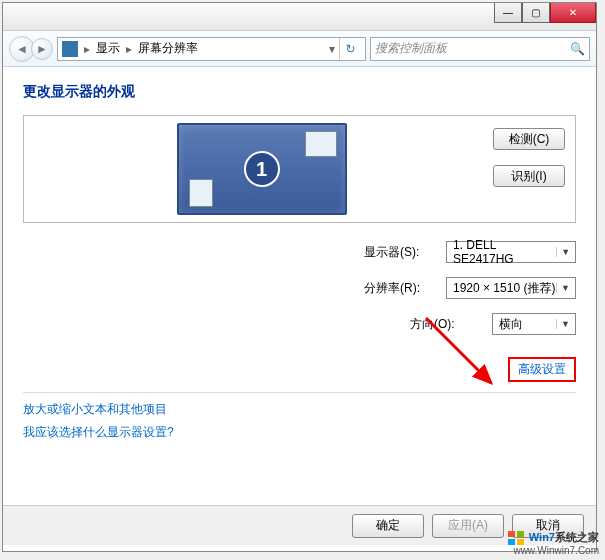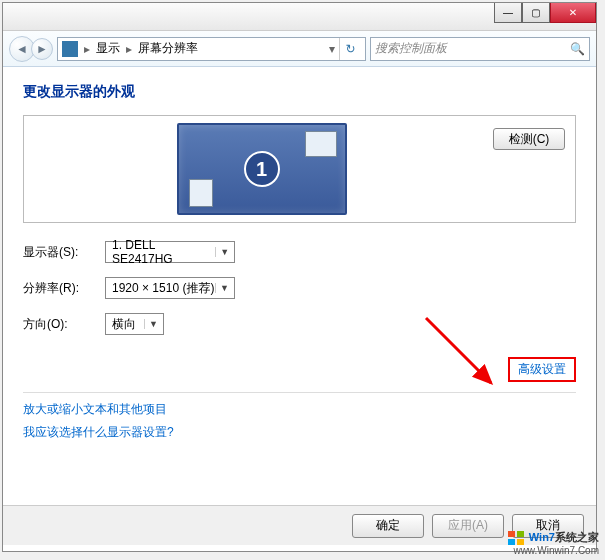--- a/index.html
+++ b/index.html
@@ -31,28 +31,28 @@
 
 .content { padding: 16px 20px 8px 20px; font-size:12px; }
 .content h2 { font-size:14px; color:#003399; font-weight:bold; margin-bottom:14px; }
 
 .innerpanel { border:1px solid #bbb; background:#fff; height:108px; display:flex; justify-content:space-between; padding:8px; margin-bottom:18px;}
 .monitorpreview { flex:1; display:flex; align-items:center; justify-content:center; }
 .monitor { width:170px; height:92px; background:linear-gradient(to bottom,#5a7bb5,#3a5a9a); border:2px solid #2a4a8a; border-radius:2px; position:relative; display:flex; align-items:center; justify-content:center; box-shadow:inset 0 0 8px rgba(255,255,255,0.2);}
 .monitor-num { width:36px; height:36px; border-radius:50%; background:#2a4a8a; border:2px solid #fff; color:#fff; font-size:20px; font-weight:bold; display:flex; align-items:center; justify-content:center; }
 .mini-window { position:absolute; width:32px; height:26px; background:#e8f0f8; border:1px solid #789; top:6px; right:8px; }
 .mini-taskbar { position:absolute; width:24px; height:28px; background:#e8f0f8; border:1px solid #789; bottom:6px; left:10px; }
-.rightbtns { display:flex; gap:15px; padding:4px 2px;}
+.rightbtns { display:flex; flex-direction:column; gap:15px; padding:4px 2px;align-items:flex-end;}
 .winbtn { min-width:72px; height:22px; font-size:12px; border:1px solid #888; border-radius:3px; background:linear-gradient(to bottom,#fff,#e4e4e4); cursor:default; padding:0 8px;}
 
-.formrow { display:flex; align-items:center; margin-bottom:14px; }
+.formrow { display:flex; align-items:center; margin-bottom:14px;justify-content:flex-end; }
 .formlabel { width:82px; }
 .dropdown { height:22px; border:1px solid #888; background:#fff; display:flex; align-items:center; justify-content:space-between; padding:0 4px 0 6px; font-size:12px; }
 .dropdown .dd-arrow { width:15px; text-align:center; font-size:9px; color:#444; border-left:1px solid #ccc; padding-left:3px;}
-.dd-lg{ width:130px;} .dd-md{ width:130px;} .dd-sm{ width:59px;}
+.dd-lg{ width:130px;} .dd-md{ width:130px;} .dd-sm{ width:84px;}
 
 .advlink-row { display:flex; justify-content:flex-end; margin:22px 0 10px 0;}
 .advlink { color:#0066cc; cursor:pointer; border:2px solid #e00; padding:2px 8px;}
 .hr { border:none; border-top:1px solid #ddd; margin:4px 0 8px 0;}
 .link { color:#0066cc; cursor:pointer; display:block; margin:6px 0;}
 
 
 .bottombar { position:absolute; bottom:6px; left:0; right:0; height:40px; border-top:1px solid #ccc; background:#f0f0f0; display:flex; justify-content:flex-end; align-items:center; padding:0 12px; gap:8px;}
 .stdbtn { min-width:72px; height:24px; font-size:12px; border:1px solid #888; border-radius:3px; background:linear-gradient(to bottom,#fff,#e4e4e4); cursor:default;}
 .stdbtn.disabled { color:#999; }
@@ -112,20 +112,21 @@
     <div class="innerpanel">
       <div class="monitorpreview">
         <div class="monitor">
           <div class="mini-window"></div>
           <div class="mini-taskbar"></div>
           <div class="monitor-num">1</div>
         </div>
       </div>
       <div class="rightbtns">
         <button class="winbtn">检测(C)</button>
+        <button class="winbtn">识别(I)</button>
       </div>
     </div>
 
     <div class="formrow">
       <span class="formlabel">显示器(S):</span>
       <div class="dropdown dd-lg">
         <span>1. DELL SE2417HG</span>
         <span class="dd-arrow">▼</span>
       </div>
     </div>

